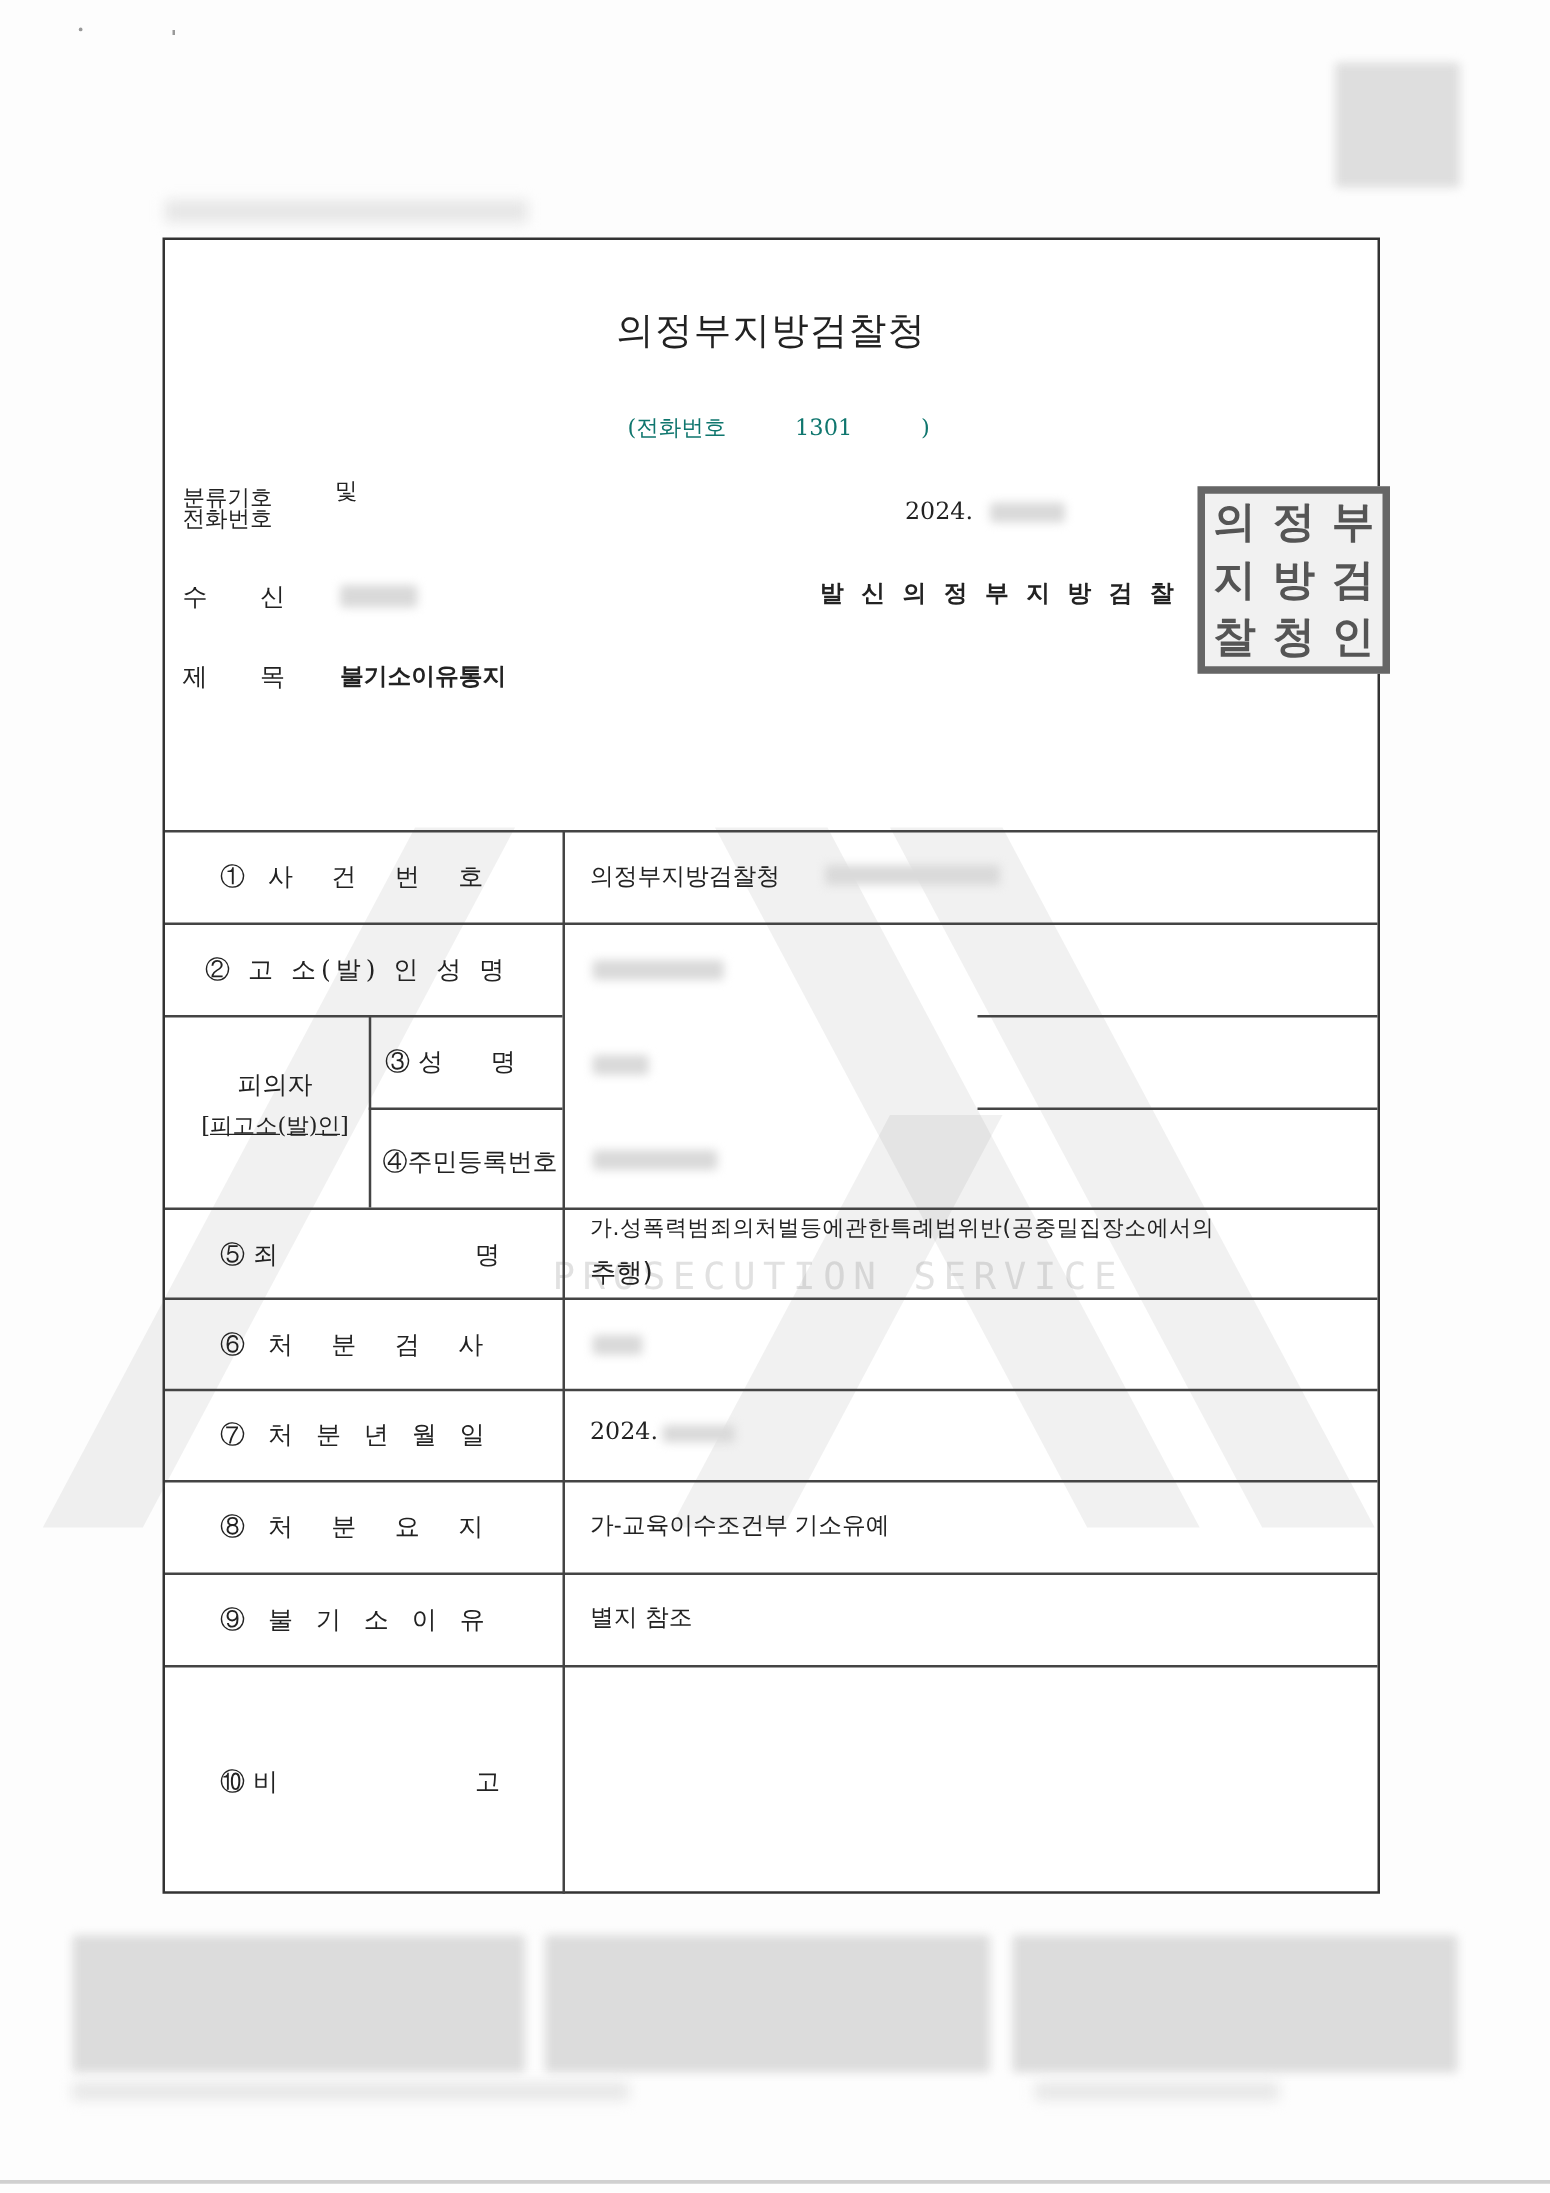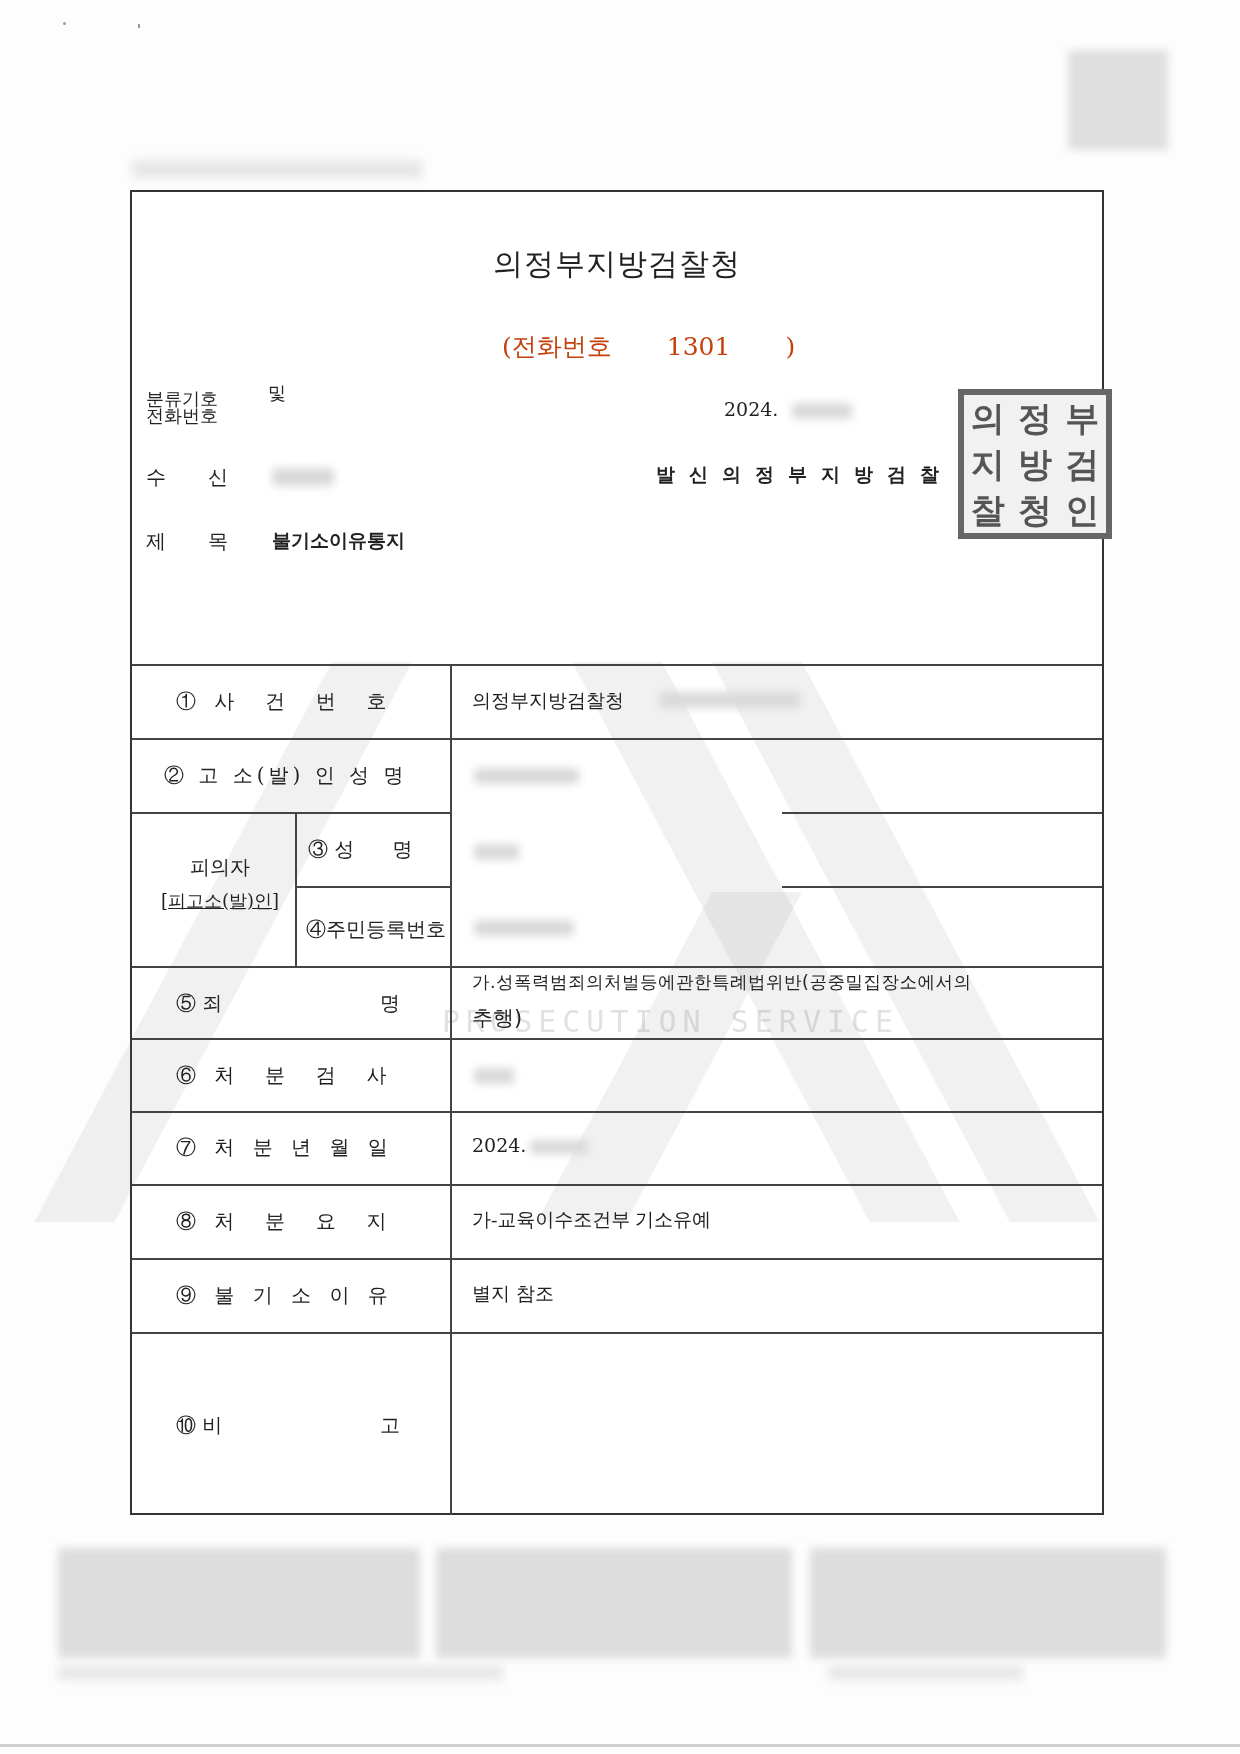--- a/index.html
+++ b/index.html
@@ -16,21 +16,21 @@
   
   .frame {
     position: absolute; left: 130px; top: 190px; width: 974px; height: 1325px;
     border: 2px solid #333; box-sizing: border-box; background: #fff;
   }
   .title {
     position: absolute; left: 0; right: 0; top: 52px; text-align: center;
     font-size: 30px; letter-spacing: 1px; color: #222;
   }
   .phone {
-    position: absolute; left: 370px; top: 138px; font-size: 25px; color: #c2410c;
+    position: absolute; left: 370px; top: 138px; font-size: 18px; color: #0f766e;
   }
   .phone .num { margin-left: 55px; }
   .phone .close { margin-left: 55px; }
 
   .meta-label { position: absolute; font-size: 20px; color: #222; }
   .doc-no { left: 14px; top: 198px; line-height: 17px; font-size: 18px; }
   .doc-no .and { position: absolute; left: 122px; top: -6px; }
   .date { left: 592px; top: 206px; font-size: 19px; }
   .recv { left: 14px; top: 272px; letter-spacing: 42px; }
   .sender { left: 524px; top: 270px; letter-spacing: 14px; font-size: 19px; font-weight: bold; }
@@ -162,21 +162,21 @@
     <div class="val" style="left:340px;top:340px;font-family:'DejaVu Sans',sans-serif;font-size:21px;">추행)</div>
 
     <div class="lbl" style="left:44px;top:398px;letter-spacing:6px;white-space:pre;">⑥ 처  분  검  사</div>
     <div class="abs blur" style="left:342px;top:404px;width:40px;height:16px;"></div>
 
     <div class="lbl" style="left:44px;top:470px;letter-spacing:6px;white-space:pre;">⑦ 처 분 년 월 일</div>
     <div class="val" style="left:340px;top:470px;">2024.</div>
     <div class="abs blur" style="left:398px;top:476px;width:58px;height:14px;"></div>
 
     <div class="lbl" style="left:44px;top:544px;letter-spacing:6px;white-space:pre;">⑧ 처  분  요  지</div>
-    <div class="val" style="left:340px;top:543px;font-family:Liberation Serif, serif;font-size:19px;">가-교육이수조건부 기소유예</div>
+    <div class="val" style="left:340px;top:543px;font-family:Liberation Sans, sans-serif;font-size:19px;">가-교육이수조건부 기소유예</div>
 
     <div class="lbl" style="left:44px;top:618px;letter-spacing:6px;white-space:pre;">⑨ 불 기 소 이 유</div>
     <div class="val" style="left:340px;top:617px;font-family:'DejaVu Sans',sans-serif;font-size:19px;">별지 참조</div>
 
     <div class="lbl" style="left:44px;top:748px;">⑩ 비</div>
     <div class="lbl" style="left:248px;top:748px;">고</div>
     <div class="val" style="left:340px;top:748px;"></div>
   </div>
 </div>
 

